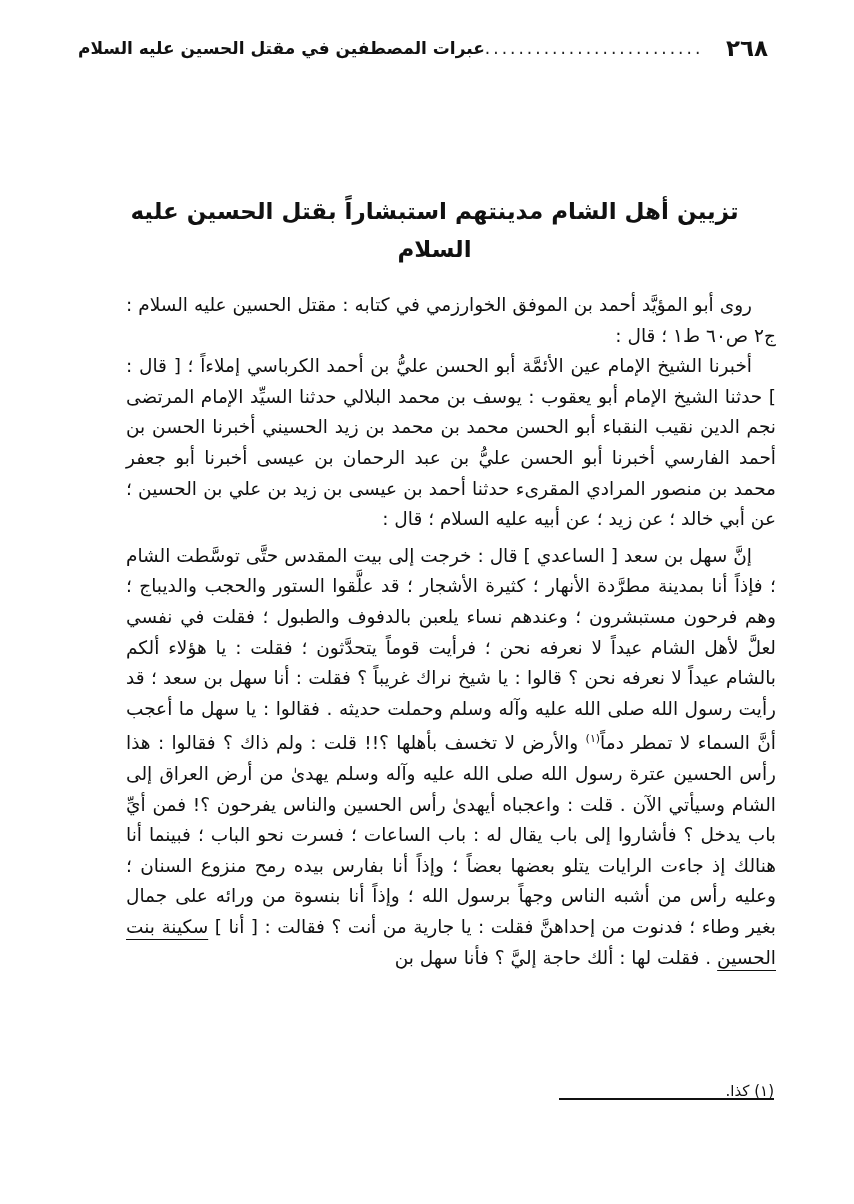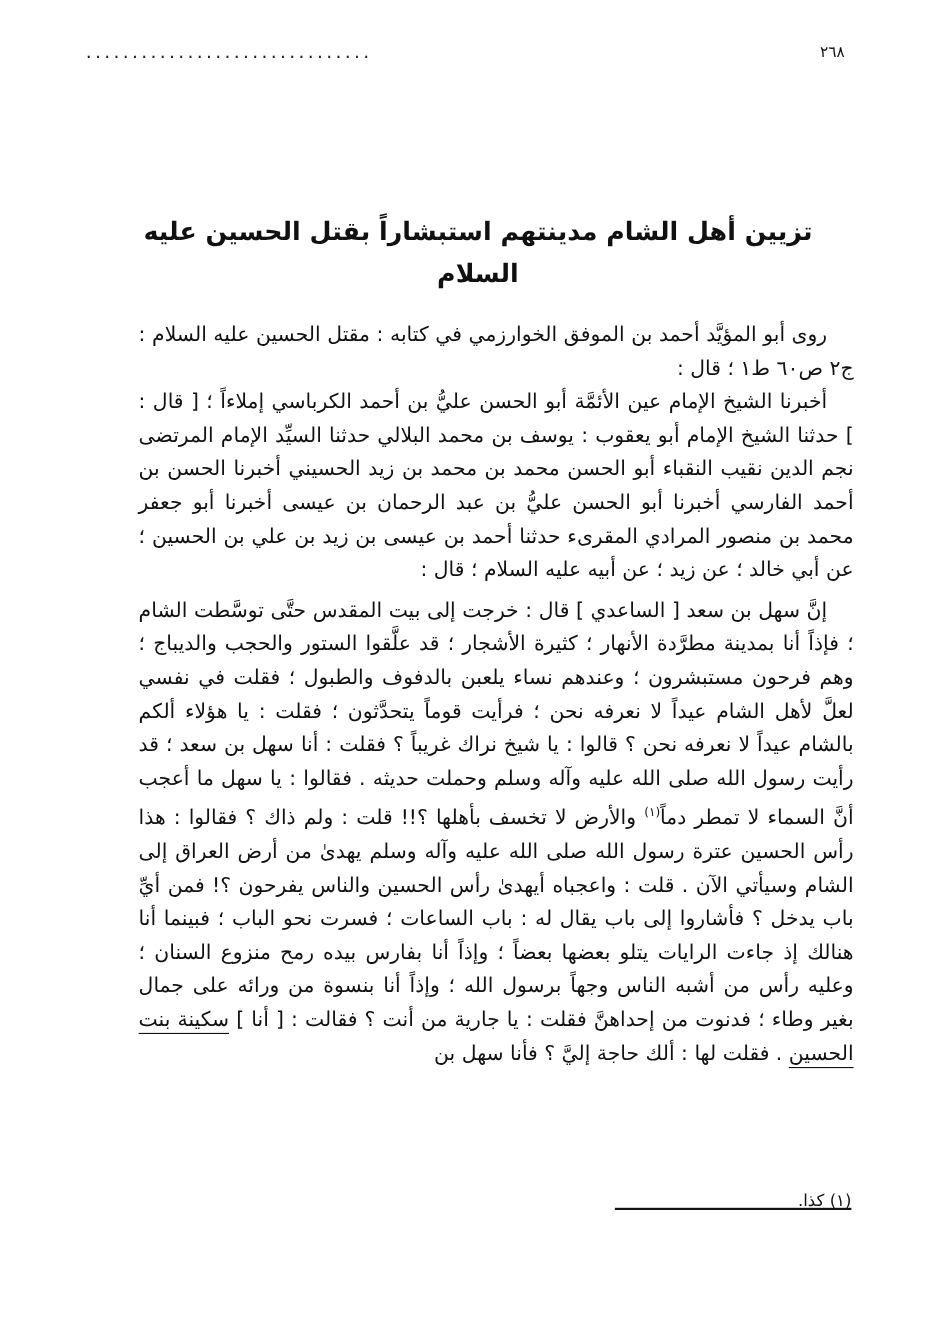--- a/index.html
+++ b/index.html
@@ -29,22 +29,22 @@
       right: 0;
       height: 30px;
       display: flex;
       flex-direction: row;
       align-items: center;
       justify-content: space-between;
       font-size: 17px;
       font-weight: bold;
     }
     .running-header .page-number {
-      font-size: 14px;
-      font-weight: normal;
+      font-size: 23px;
+      font-weight: bold;
       margin-right: 8px;
       letter-spacing: 1px;
     }
     .running-header .header-title-wrap {
       display: flex;
       flex-direction: row;
       align-items: baseline;
       flex: 1;
       margin-right: 24px;
       direction: rtl;
@@ -113,20 +113,21 @@
   </style>
 </head>
 <body>
 
 <div class="page">
 
   <div class="running-header">
     <span class="page-number">٢٦٨</span>
     <div class="header-title-wrap">
       <span class="dots">...............................</span>
+      <span class="header-book-title">عبرات المصطفين في مقتل الحسين عليه السلام</span>
     </div>
   </div>
 
   <h1 class="chapter-title" style="margin:0;">
     <span class="t1">تزيين أهل الشام مدينتهم استبشاراً بقتل الحسين عليه السلام</span>
   </h1>
 
   <div class="body-text">
     <p class="indent">روى أبو المؤيَّد أحمد بن الموفق الخوارزمي في كتابه : مقتل الحسين عليه السلام : ج٢ ص٦٠ ط١ ؛ قال :</p>
     <p class="indent">أخبرنا الشيخ الإمام عين الأئمَّة أبو الحسن عليُّ بن أحمد الكرباسي إملاءاً ؛ [ قال : ] حدثنا الشيخ الإمام أبو يعقوب : يوسف بن محمد البلالي حدثنا السيِّد الإمام المرتضى نجم الدين نقيب النقباء أبو الحسن محمد بن محمد بن زيد الحسيني أخبرنا الحسن بن أحمد الفارسي أخبرنا أبو الحسن عليُّ بن عبد الرحمان بن عيسى أخبرنا أبو جعفر محمد بن منصور المرادي المقرىء حدثنا أحمد بن عيسى بن زيد بن علي بن الحسين ؛ عن أبي خالد ؛ عن زيد ؛ عن أبيه عليه السلام ؛ قال :</p>

